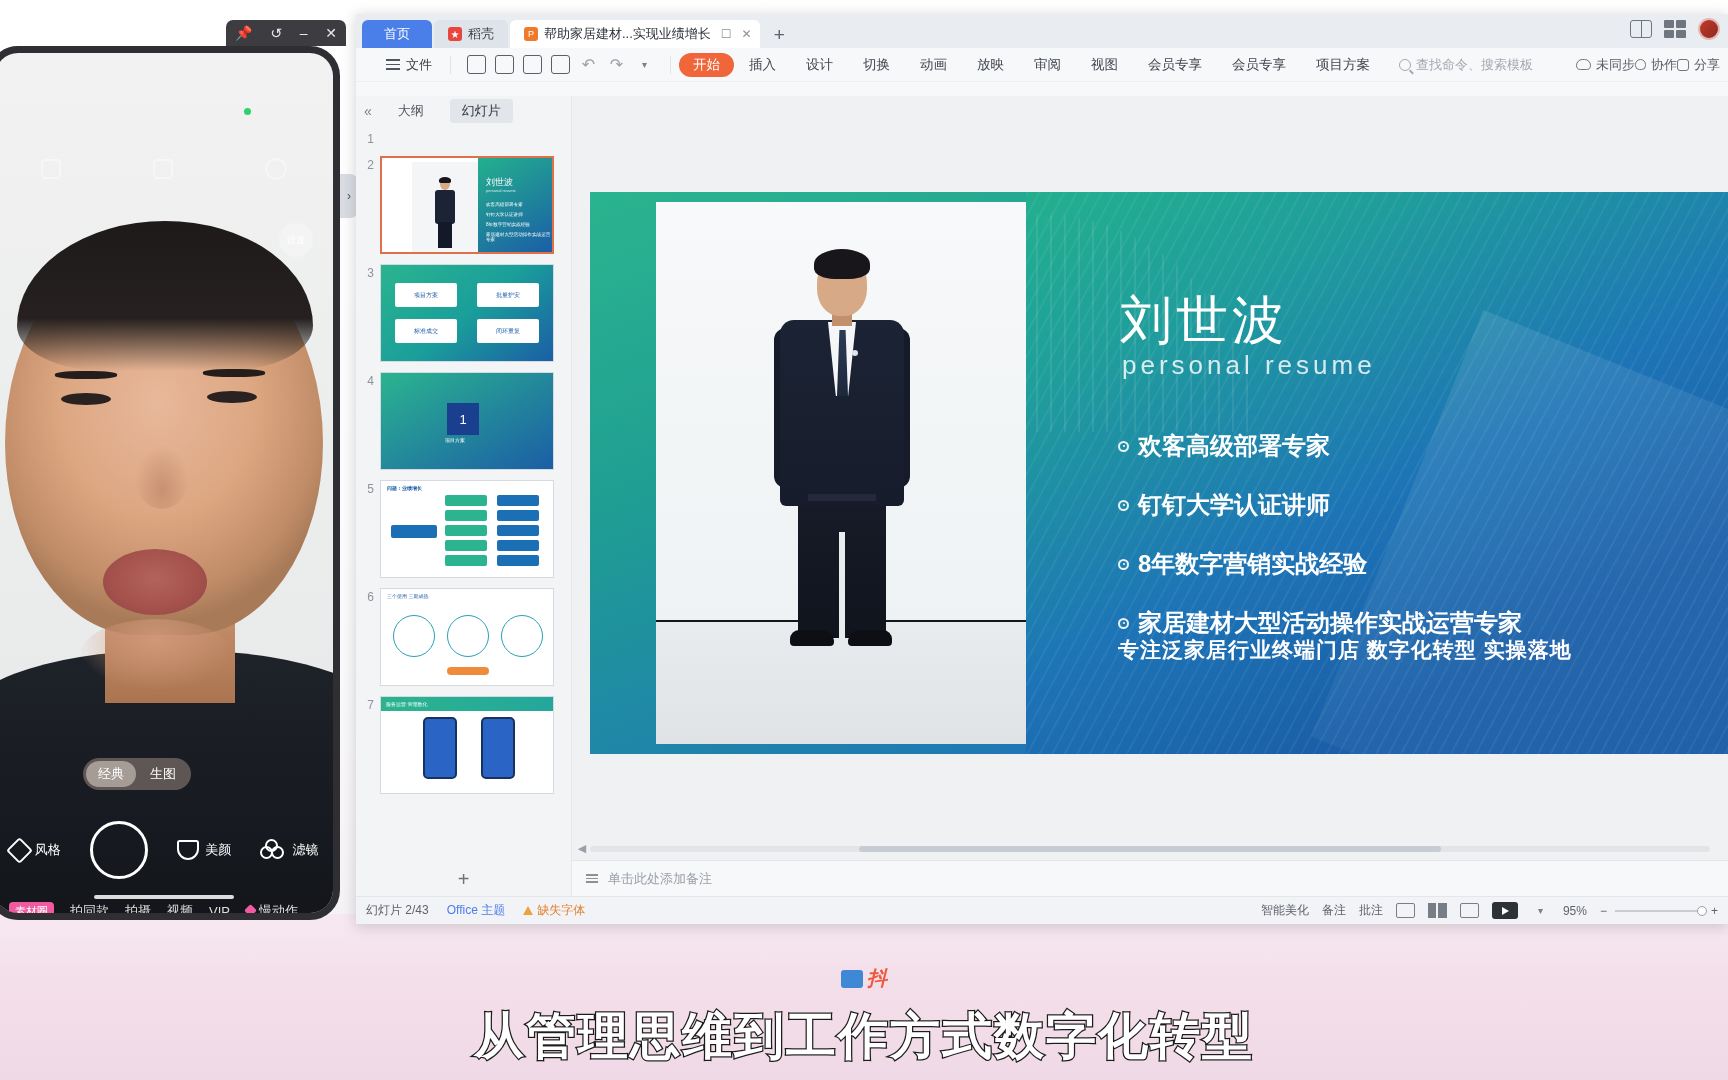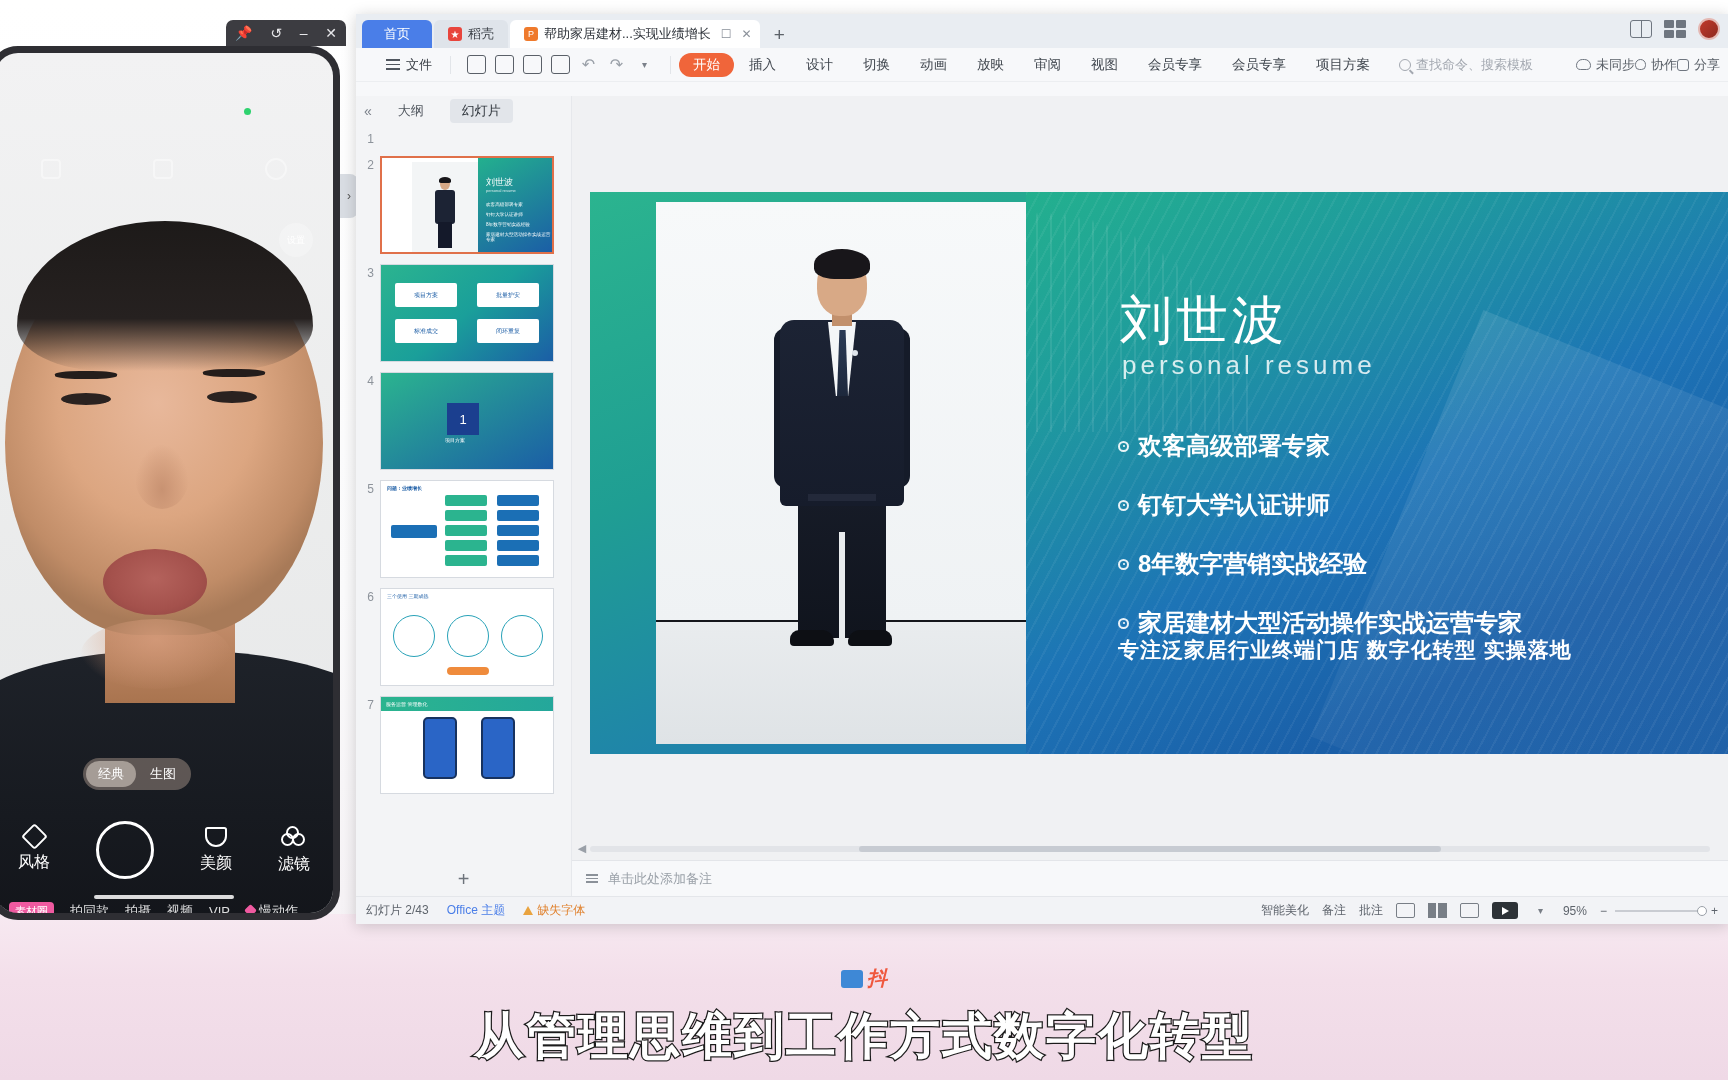--- a/index.html
+++ b/index.html
@@ -111,21 +111,21 @@
   .cam-modepill .seg {
     padding: 4px 12px; font-size: 13px; color: #fff; border-radius: 14px;
   }
   .cam-modepill .seg.active { background: rgba(190,180,172,.75); }
 
   .cam-tools {
     position:absolute; left:0; right:0; top: 762px; height: 70px;
     display:flex; align-items:center; justify-content:space-around;
     color:#fff;
   }
-  .cam-tool { display:flex; flex-direction:column; align-items:center; gap:6px; font-size: 16px; }
+  .cam-tool { display:flex; flex-direction:row; align-items:center; gap:6px; font-size: 13px; }
   .shutter {
     width: 58px; height:58px; border-radius:50%;
     border: 3px solid #fff; background: transparent;
   }
   .diamond {
     width: 19px; height:19px; border:2px solid #fff; transform: rotate(45deg); border-radius:3px;
   }
   .beauty-ic { width:22px;height:20px;border:2px solid #fff;border-radius:3px 3px 12px 12px; }
   .filter-ic { position:relative; width:26px;height:22px; }
   .filter-ic i { position:absolute; width:13px;height:13px;border:2px solid #fff;border-radius:50%; }

